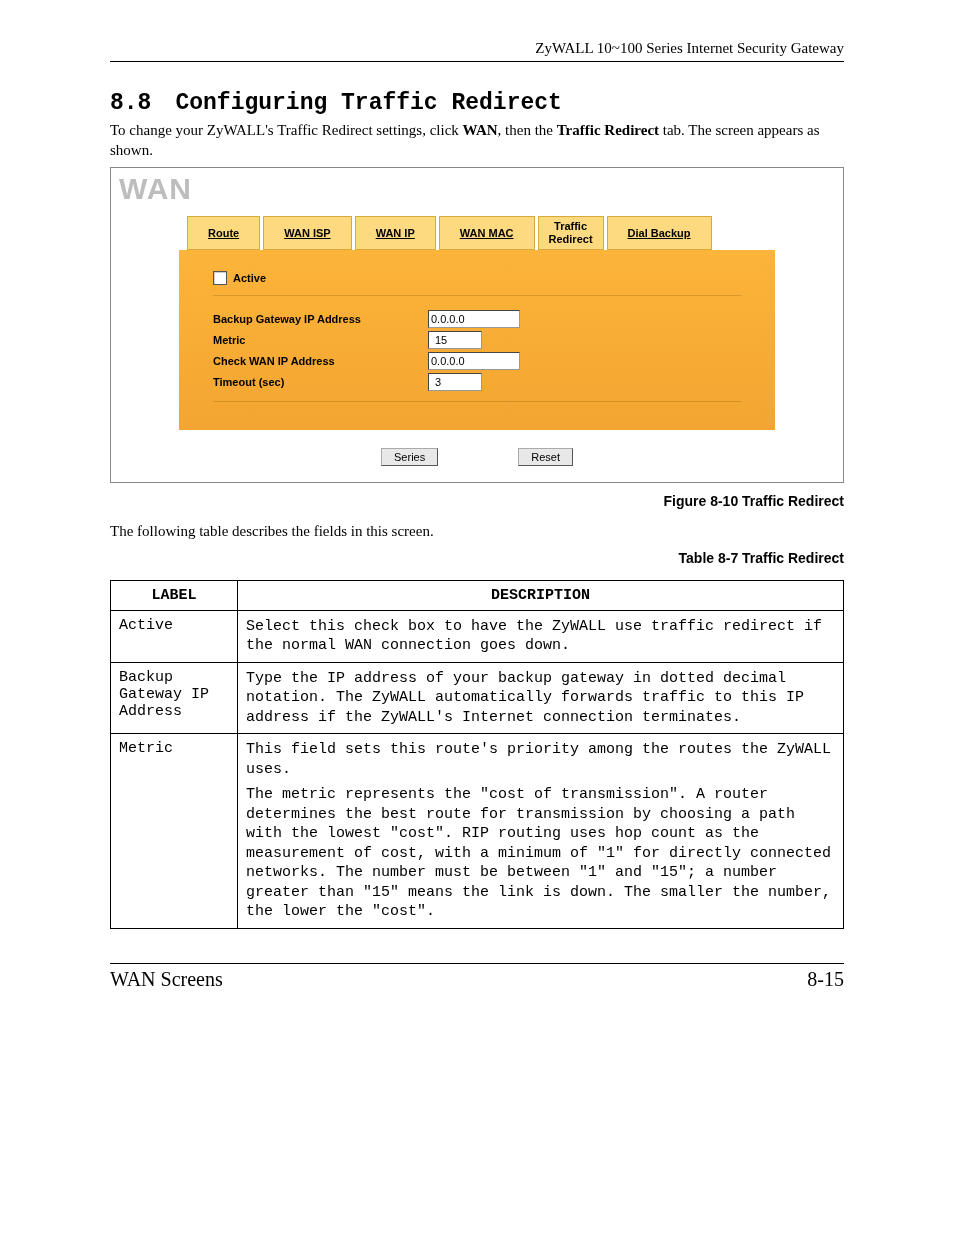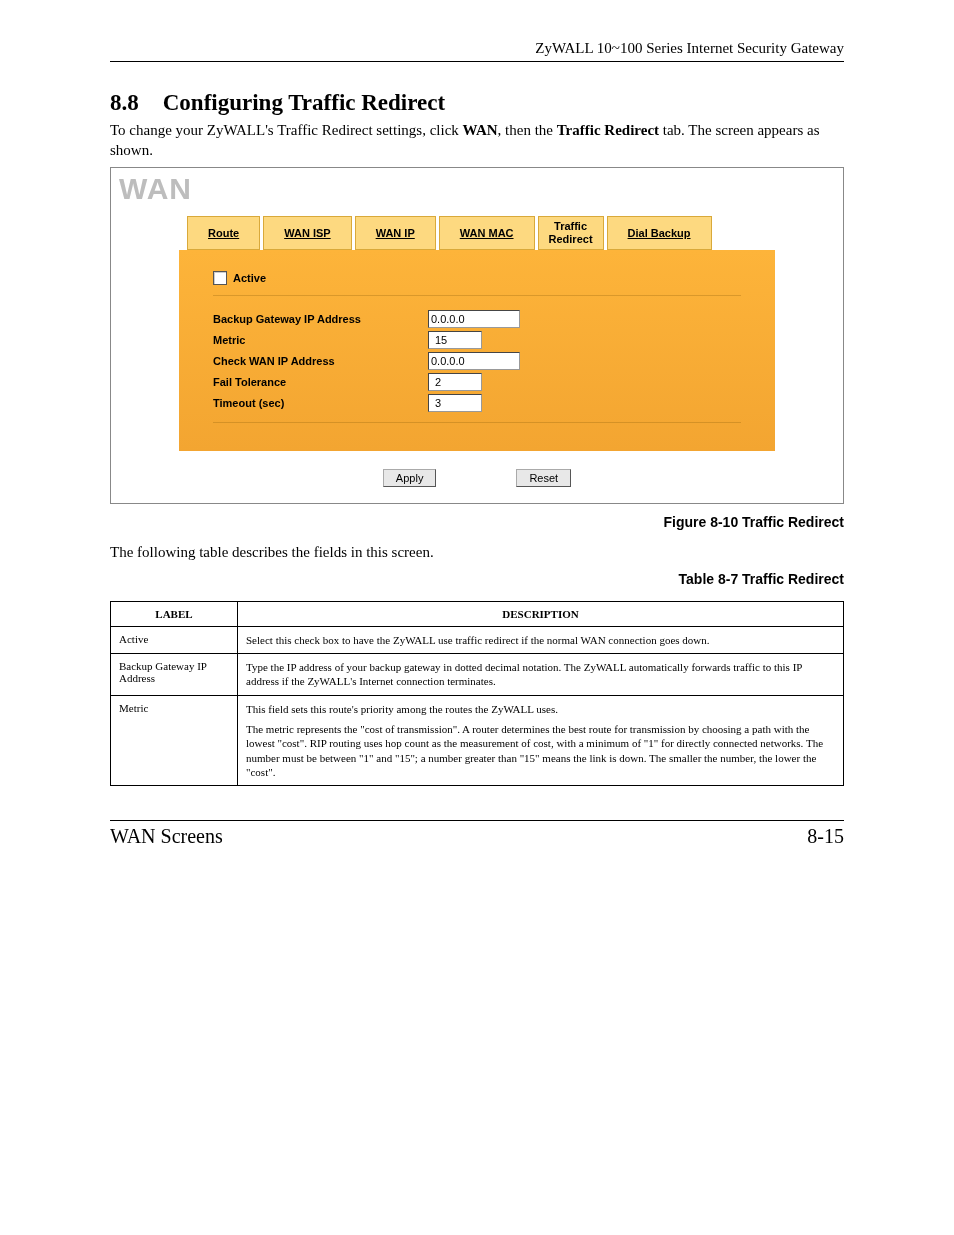--- a/index.html
+++ b/index.html
@@ -13,21 +13,21 @@
     box-sizing: border-box;
   }
   .header-line {
     text-align: right;
     font-size: 15px;
     padding-bottom: 4px;
     border-bottom: 1.5px solid #000;
     margin-bottom: 28px;
   }
   h2.section-title {
-    font-family: Liberation Serif, serif;
+    font-family: Liberation Mono, monospace;
     font-weight: bold;
     font-size: 23px;
     margin: 0 0 4px 0;
   }
   h2.section-title .num { display:inline-block; margin-right: 24px; }
   p.intro { margin: 0 0 6px 0; line-height: 1.35; }
 
   
   .shot {
     border: 1px solid #888;
@@ -123,22 +123,22 @@
     font-family: Arial, Helvetica, sans-serif;
     font-weight:bold;
     font-size: 14px;
     margin: 10px 0 14px 0;
   }
   p.following { margin: 0 0 10px 0; }
 
   table.desc {
     border-collapse: collapse;
     width: 100%;
-    font-family: Liberation Serif, serif;
-    font-size: 11px;
+    font-family: Liberation Mono, monospace;
+    font-size: 15px;
   }
   table.desc th, table.desc td {
     border: 1px solid #000;
     padding: 6px 8px;
     text-align: left;
     vertical-align: top;
   }
   table.desc th { text-align:center; }
   table.desc td.lbl { width: 110px; }
   table.desc td p { margin: 0 0 6px 0; line-height:1.3; }
@@ -193,34 +193,30 @@
       </div>
       <div class="form-row">
         <div class="form-label">Metric</div>
         <div class="form-input"><input class="narrow" value="15" style=""></div>
       </div>
       <div class="form-row">
         <div class="form-label">Check WAN IP Address</div>
         <div class="form-input"><input value="0.0.0.0" style=""></div>
       </div>
       <div class="form-row">
-        <div class="form-label">Fail Tolerance</div>
-        <div class="form-input"><input class="narrow" value="2" style=""></div>
-      </div>
-      <div class="form-row">
         <div class="form-label">Timeout (sec)</div>
         <div class="form-input"><input class="narrow" value="3" style=""></div>
       </div>
 
       <div class="hr-thin"></div>
     </div>
   </div>
 
   <div class="btn-row">
-    <button class="btn">Apply</button>
+    <button class="btn">Series</button>
     <button class="btn">Reset</button>
   </div>
 </div>
 
 <div class="fig-caption">Figure 8-10 Traffic Redirect</div>
 
 <p class="following">The following table describes the fields in this screen.</p>
 
 <div class="tbl-caption">Table 8-7 Traffic Redirect</div>
 

